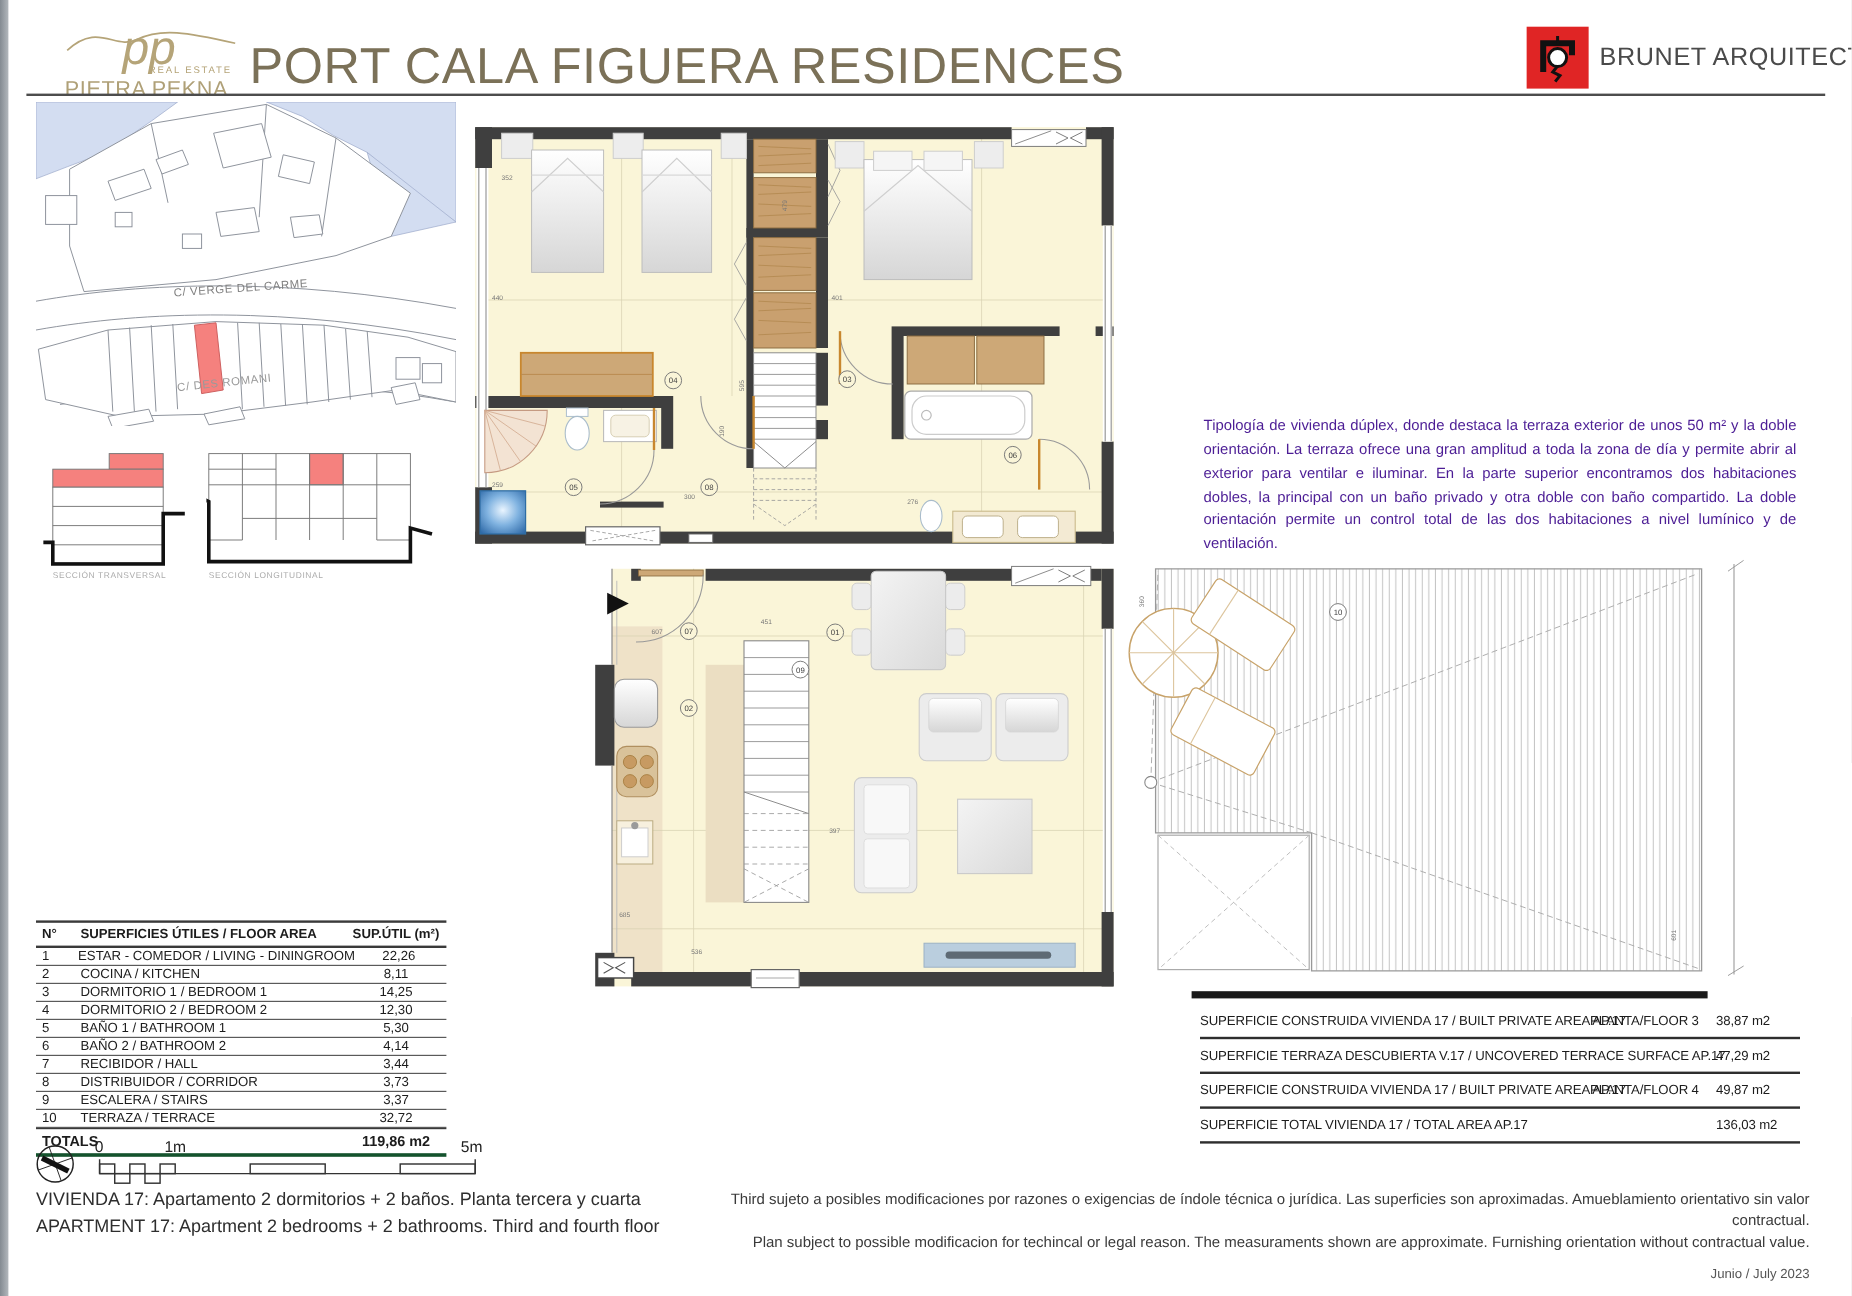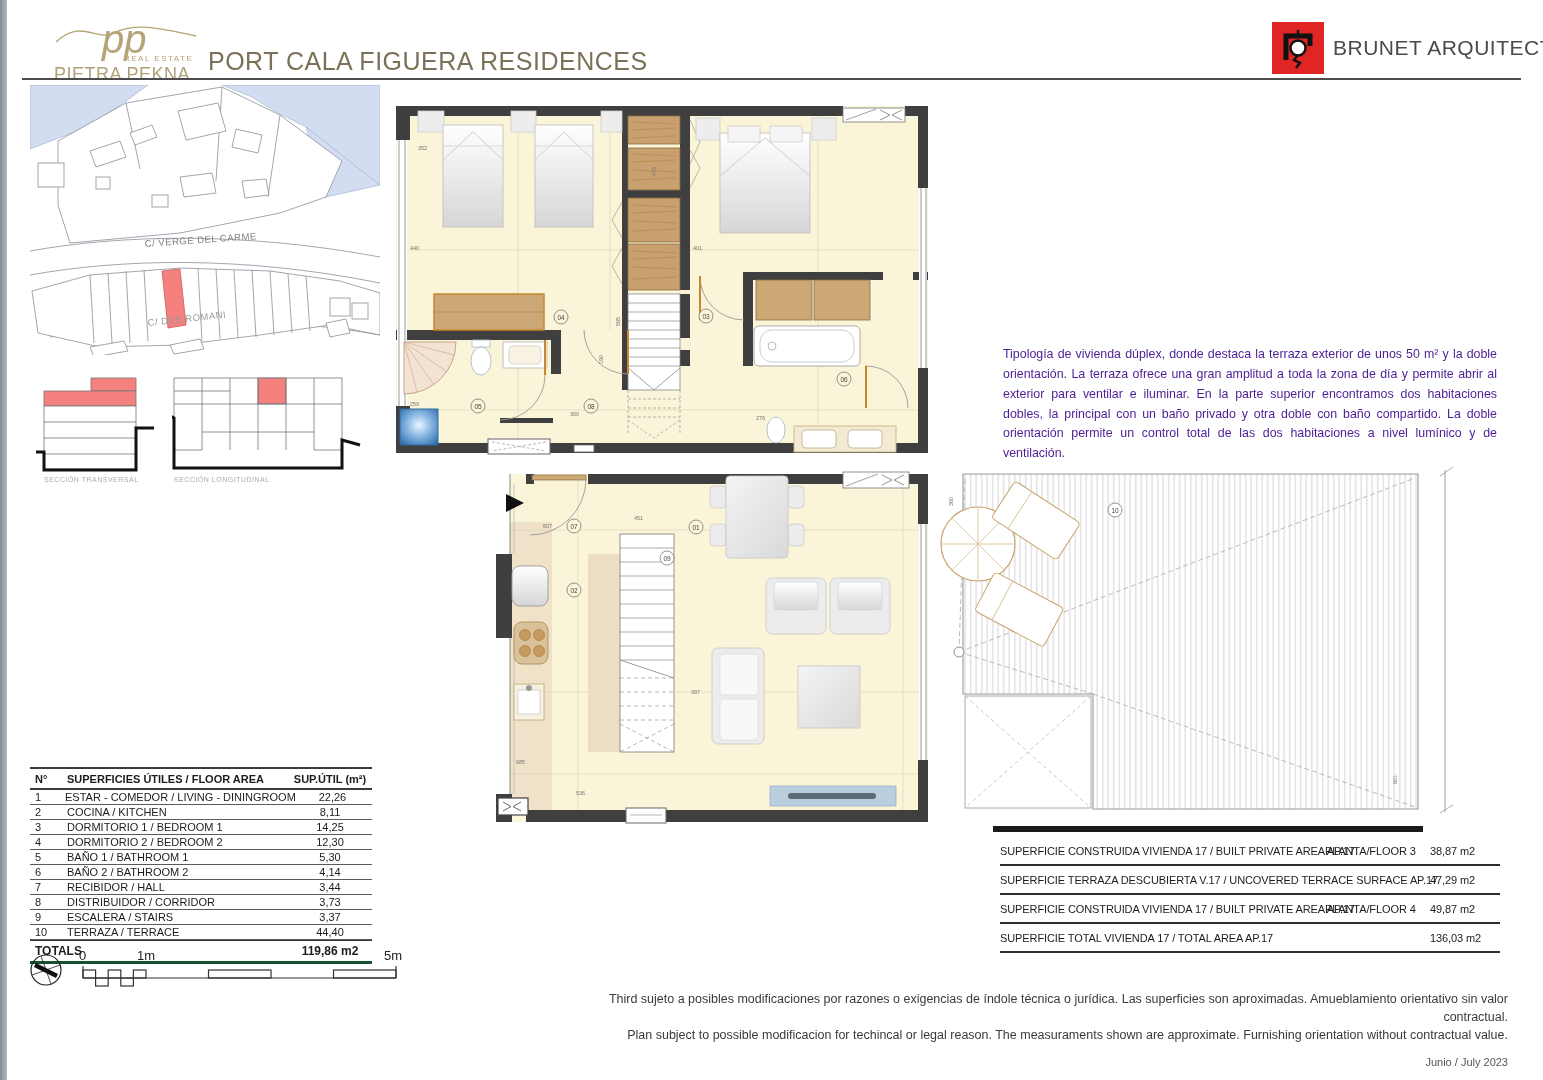--- a/index.html
+++ b/index.html
@@ -2,22 +2,22 @@
 <html><head>
 <meta charset="utf-8">
 <style>
   html,body{margin:0;padding:0;background:#e8e8e8;}
   .page{position:relative;width:1543px;height:1080px;background:#ffffff;overflow:hidden;
         font-family:"Liberation Sans", sans-serif;}
   .page-edge{position:absolute;left:0;top:0;width:7px;height:1080px;
         background:linear-gradient(90deg,#848b92,#b2b7bc);}
   
   .logo-block{position:absolute;left:52px;top:6px;width:160px;height:80px;}
-  .main-title{position:absolute;left:208px;top:31px;font-size:25px;color:#7B7158;
-        letter-spacing:.5px;white-space:nowrap;font-weight:500;margin-top:16px;}
+  .main-title{position:absolute;left:208px;top:31px;font-size:42px;color:#7B7158;
+        letter-spacing:.5px;white-space:nowrap;font-weight:500;}
   .brunet{position:absolute;left:1272px;top:22px;display:flex;align-items:center;gap:9px;}
   .brunet-name{font-size:21px;color:#4a4a4a;letter-spacing:.5px;white-space:nowrap;}
   .header-rule{position:absolute;left:22px;top:78px;width:1499px;height:2px;background:#4c4c4c;}
   
   .site-map{position:absolute;left:30px;top:85px;}
   .section-trans{position:absolute;left:36px;top:366px;}
   .section-long{position:absolute;left:172px;top:366px;}
   .plan-upper{position:absolute;left:388px;top:98px;}
   .plan-lower{position:absolute;left:488px;top:462px;}
   .terrace{position:absolute;left:935px;top:462px;}
@@ -627,21 +627,21 @@
         <span class="at-val">3,73</span>
       </div>
     <div class="at-row">
         <span class="at-num">9</span>
         <span class="at-label">ESCALERA / STAIRS</span>
         <span class="at-val">3,37</span>
       </div>
     <div class="at-row">
         <span class="at-num">10</span>
         <span class="at-label">TERRAZA / TERRACE</span>
-        <span class="at-val">44,40</span>
+        <span class="at-val">32,72</span>
       </div>
     <div class="at-row at-totals">
       <span class="at-num" style="width:auto;padding-left:5px;">TOTALS</span>
       <span class="at-label"></span>
       <span class="at-val">119,86 m2</span>
     </div>
   </div>
 
   <div class="compass-scale">
     <svg width="400" height="42" viewBox="0 0 400 42">
@@ -664,20 +664,24 @@
           <rect x="80.2" y="22" width="12.6" height="8"></rect>
           <rect x="92.8" y="30" width="12.6" height="8"></rect>
           <rect x="105.4" y="22" width="12.6" height="8"></rect>
           <rect x="180.5" y="22" width="62.5" height="8"></rect>
           <rect x="305.5" y="22" width="62.5" height="8"></rect>
         </g>
       </g>
     </svg>
   </div>
 
+  <div class="apt-lines">
+    <div>VIVIENDA 17: Apartamento 2 dormitorios + 2 baños. Planta tercera y cuarta</div>
+    <div>APARTMENT 17: Apartment 2 bedrooms + 2 bathrooms. Third and fourth floor</div>
+  </div>
 
   <div class="surface-table">
     <div class="st-row">
       <span class="st-lbl">SUPERFICIE CONSTRUIDA VIVIENDA 17 / BUILT PRIVATE AREA AP.17</span>
       <span class="st-mid">PLANTA/FLOOR 3</span>
       <span class="st-val">38,87 m2</span>
     </div>
     <div class="st-row">
       <span class="st-lbl">SUPERFICIE TERRAZA DESCUBIERTA V.17 / UNCOVERED TERRACE SURFACE AP.17</span>
       <span class="st-mid"></span>

